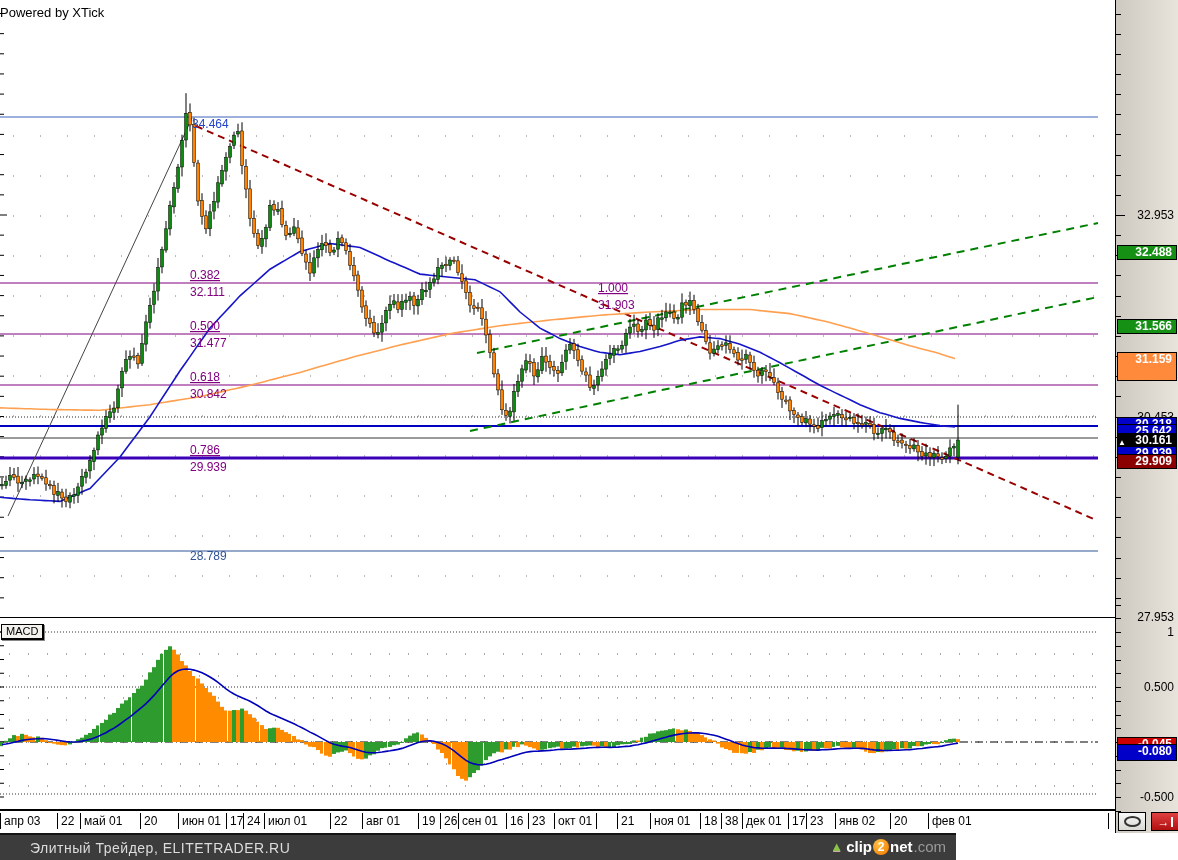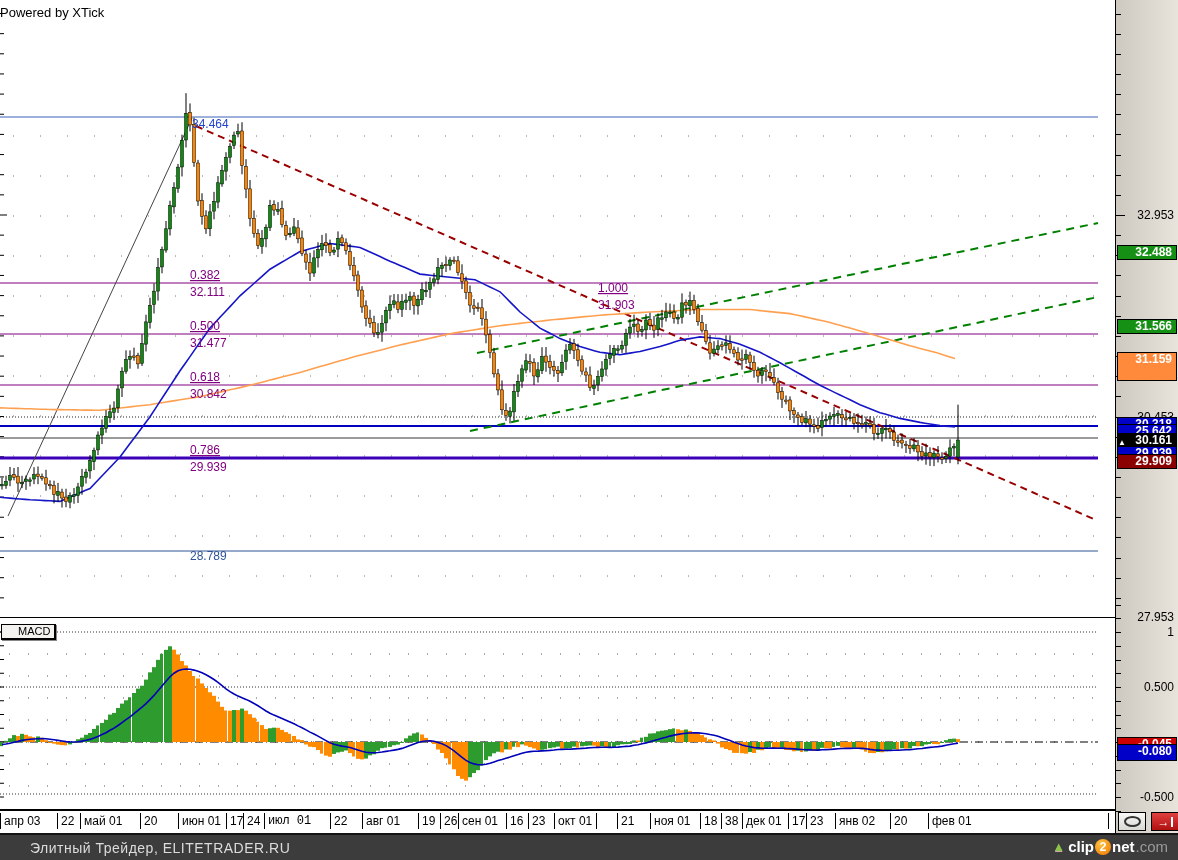--- a/index.html
+++ b/index.html
@@ -1,34 +1,34 @@
 <!DOCTYPE html>
 <html><head>
 <meta charset="utf-8">
 <style>
   html,body{margin:0;padding:0;background:#fff;}
   .screen{position:relative;width:1178px;height:860px;font-family:"Liberation Sans",sans-serif;overflow:hidden;background:#fff;}
   .chartwrap{position:absolute;left:0;top:0;width:1115px;height:810px;background:#fff;}
   svg{display:block;}
   .powered{position:absolute;left:0;top:5px;width:1105px;text-align:left;font-size:13px;color:#000;}
-  .macdbox{position:absolute;left:1px;top:624px;background:#f4f2ee;border:1px solid #000;border-right-width:2px;border-bottom-width:2px;box-shadow:1px 1px 0 #888;font-size:11px;padding:0 4px 1px 16px;color:#000;z-index:5;}
+  .macdbox{position:absolute;left:1px;top:624px;background:#f4f2ee;border:1px solid #000;border-right-width:2px;border-bottom-width:2px;box-shadow:1px 1px 0 #888;font-size:11px;padding:0 4px 1px 4px;color:#000;z-index:5;}
   .xaxis{position:absolute;left:0;top:810px;width:1115px;height:23px;background:#fff;border-top:1px solid #000;box-sizing:border-box;}
   .xaxis .sep{position:absolute;top:2px;width:1px;height:16px;background:#000;}
   .xaxis .lbl{position:absolute;top:3px;font-size:12px;color:#000;white-space:nowrap;}
   .sidebar{position:absolute;left:1115px;top:0;width:63px;height:833px;background:linear-gradient(90deg,#cdc9c1,#e8e4dc);border-left:1px solid #000;box-sizing:border-box;}
   .sidebar .tick{position:absolute;left:0;height:1px;background:#000;}
   .sidebar .plain{position:absolute;right:4px;font-size:12px;color:#000;transform:translateY(-50%);}
   .badge{position:absolute;left:1px;width:60px;color:#fff;font-size:12px;font-weight:bold;text-align:right;padding-right:4px;box-sizing:border-box;border:1px solid #000;overflow:hidden;line-height:13px;}
   .badge .arr{float:left;font-size:8px;padding-top:2px;}
   .btnrow{position:absolute;left:2px;top:812px;display:flex;gap:5px;}
   .sbtn{width:26px;height:17px;border:1px solid #000;background:linear-gradient(#f8f8f8,#d8d8d4);display:flex;align-items:center;justify-content:center;}
   .sbtn .oval{width:13px;height:7px;border:2px solid #333;border-radius:50%;}
   .sbtn.red{background:linear-gradient(#e04040,#b01010);}
   .sbtn.red .arrow{color:#fff;font-weight:bold;font-size:12px;line-height:10px;border-right:2px solid #fff;padding-right:1px;}
-  .bottombar{position:absolute;left:0;top:833px;width:1178px;height:27px;background:#3c3c3c;border-top:2px solid #141414;box-sizing:border-box;}
+  .bottombar{position:absolute;left:0;top:833px;width:956px;height:27px;background:#3c3c3c;border-top:2px solid #141414;box-sizing:border-box;}
   .brand{position:absolute;left:30px;top:5px;font-size:14px;color:#dcdcdc;letter-spacing:0.5px;}
   .clip{position:absolute;right:10px;top:3px;font-size:15px;font-weight:bold;color:#fff;display:flex;align-items:center;gap:1px;}
   .clip .up{color:#8bc34a;font-size:13px;margin-right:2px;text-shadow:0 1px 0 #caa;}
   .clip .two{display:inline-block;width:16px;height:16px;border-radius:50%;background:radial-gradient(circle at 35% 30%,#ffc040,#f07800);text-align:center;line-height:16px;font-size:12px;color:#fff;}
   .clip .tld{color:#9a9a9a;font-weight:normal;}
 </style>
 </head>
 <body>
 
 <div class="screen">
@@ -853,21 +853,21 @@
       <div class="lbl" style="left: 84px;">май 01</div>
       <div class="sep" style="left: 140px;"></div>
       <div class="lbl" style="left: 144px;">20</div>
       <div class="sep" style="left: 178px;"></div>
       <div class="lbl" style="left: 182px;">июн 01</div>
       <div class="sep" style="left: 226px;"></div>
       <div class="lbl" style="left: 230px;">17</div>
       <div class="sep" style="left: 243px;"></div>
       <div class="lbl" style="left: 247px;">24</div>
       <div class="sep" style="left: 264px;"></div>
-      <div class="lbl" style="left: 268px; font-family: Liberation Mono, monospace;">июл 01</div>
+      <div class="lbl" style="left: 268px;">июл 01</div>
       <div class="sep" style="left: 330px;"></div>
       <div class="lbl" style="left: 334px;">22</div>
       <div class="sep" style="left: 362px;"></div>
       <div class="lbl" style="left: 366px;">авг 01</div>
       <div class="sep" style="left: 418px;"></div>
       <div class="lbl" style="left: 422px;">19</div>
       <div class="sep" style="left: 440px;"></div>
       <div class="lbl" style="left: 444px;">26</div>
       <div class="sep" style="left: 458px;"></div>
       <div class="lbl" style="left: 462px;">сен 01</div>

